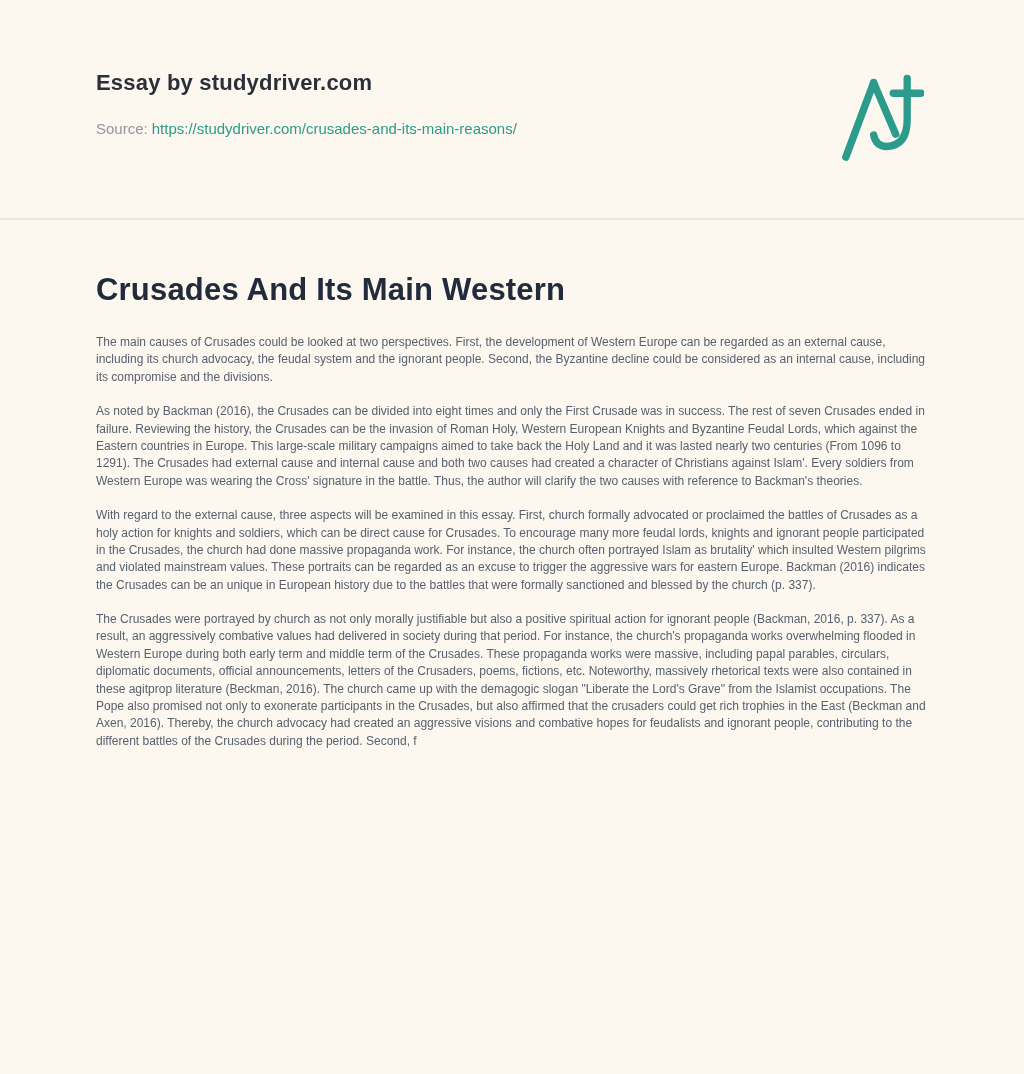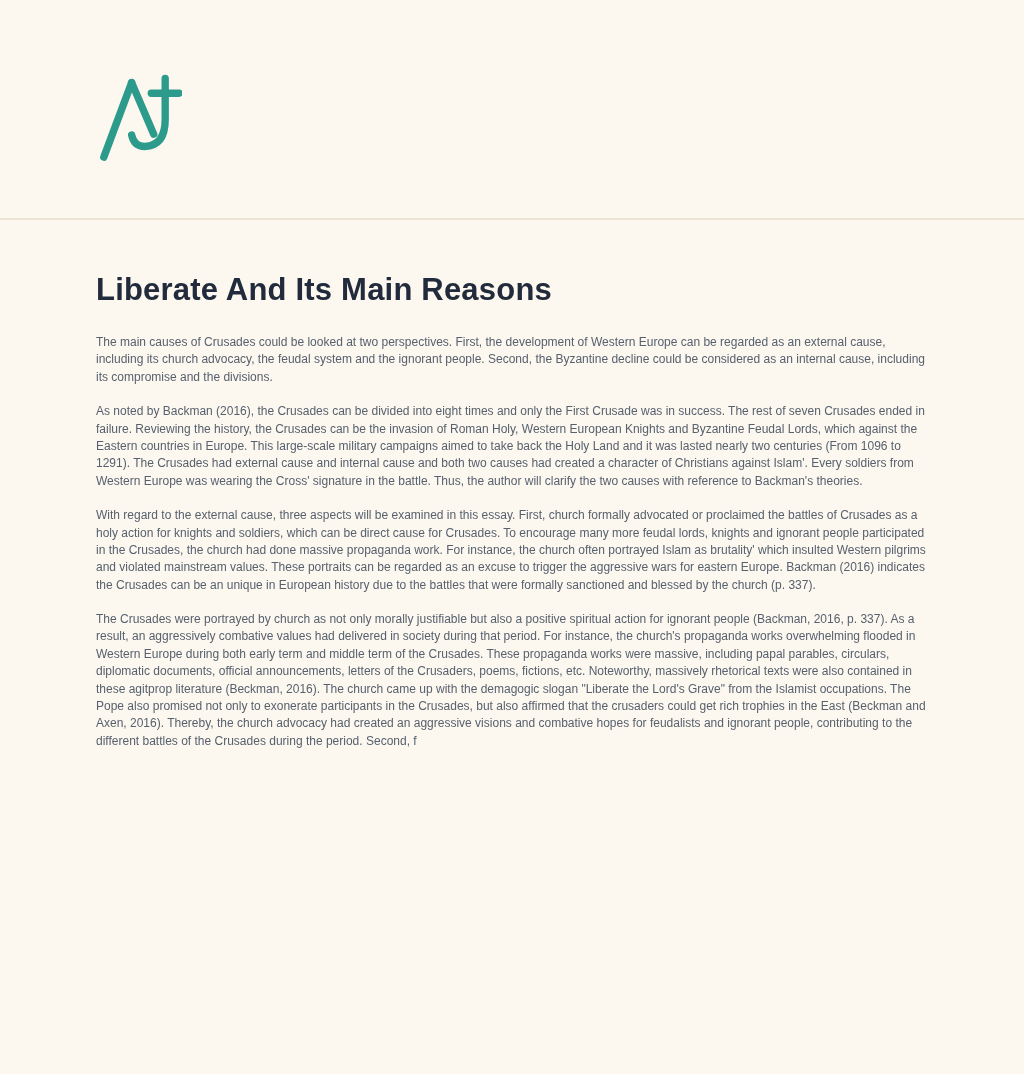--- a/index.html
+++ b/index.html
@@ -61,32 +61,38 @@
     color: #57616e;
     margin-bottom: 17px;
     max-width: 836px;
   }
 </style>
 </head>
 <body>
 
 <header>
   <div class="header-inner">
+    <div class="header-text">
+      <h2 class="byline">Essay by studydriver.com</h2>
+      <p class="source-line">
+        <span>Source:</span><a href="#">https://studydriver.com/crusades-and-its-main-reasons/</a>
+      </p>
+    </div>
     <div class="logo">
       <svg viewBox="0 0 100 110" fill="none" xmlns="http://www.w3.org/2000/svg">
         <path d="M7 104 L41 13" stroke="#2d9b8b" stroke-width="9" stroke-linecap="round"></path>
         <path d="M41 13 L68 76" stroke="#2d9b8b" stroke-width="9" stroke-linecap="round"></path>
         <path d="M82 8 L82 58 Q82 90 57 91 Q44 91 41 77" stroke="#2d9b8b" stroke-width="9" stroke-linecap="round"></path>
         <path d="M65 26 L99 26" stroke="#2d9b8b" stroke-width="9" stroke-linecap="round"></path>
       </svg>
     </div>
   </div>
 </header>
 
 <div class="divider"></div>
 
 <main>
-  <h1 class="essay-title">Liberate And Its Main Reasons</h1>
+  <h1 class="essay-title">Crusades And Its Main Western</h1>
   <p class="para">The main causes of Crusades could be looked at two perspectives. First, the development of Western Europe can be regarded as an external cause, including its church advocacy, the feudal system and the ignorant people. Second, the Byzantine decline could be considered as an internal cause, including its compromise and the divisions.</p>
   <p class="para">As noted by Backman (2016), the Crusades can be divided into eight times and only the First Crusade was in success. The rest of seven Crusades ended in failure. Reviewing the history, the Crusades can be the invasion of Roman Holy, Western European Knights and Byzantine Feudal Lords, which against the Eastern countries in Europe. This large-scale military campaigns aimed to take back the Holy Land and it was lasted nearly two centuries (From 1096 to 1291). The Crusades had external cause and internal cause and both two causes had created a character of Christians against Islam'. Every soldiers from Western Europe was wearing the Cross' signature in the battle. Thus, the author will clarify the two causes with reference to Backman's theories.</p>
   <p class="para">With regard to the external cause, three aspects will be examined in this essay. First, church formally advocated or proclaimed the battles of Crusades as a holy action for knights and soldiers, which can be direct cause for Crusades. To encourage many more feudal lords, knights and ignorant people participated in the Crusades, the church had done massive propaganda work. For instance, the church often portrayed Islam as brutality' which insulted Western pilgrims and violated mainstream values. These portraits can be regarded as an excuse to trigger the aggressive wars for eastern Europe. Backman (2016) indicates the Crusades can be an unique in European history due to the battles that were formally sanctioned and blessed by the church (p. 337).</p>
   <p class="para">The Crusades were portrayed by church as not only morally justifiable but also a positive spiritual action for ignorant people (Backman, 2016, p. 337). As a result, an aggressively combative values had delivered in society during that period. For instance, the church's propaganda works overwhelming flooded in Western Europe during both early term and middle term of the Crusades. These propaganda works were massive, including papal parables, circulars, diplomatic documents, official announcements, letters of the Crusaders, poems, fictions, etc. Noteworthy, massively rhetorical texts were also contained in these agitprop literature (Beckman, 2016). The church came up with the demagogic slogan "Liberate the Lord's Grave" from the Islamist occupations. The Pope also promised not only to exonerate participants in the Crusades, but also affirmed that the crusaders could get rich trophies in the East (Beckman and Axen, 2016). Thereby, the church advocacy had created an aggressive visions and combative hopes for feudalists and ignorant people, contributing to the different battles of the Crusades during the period. Second, f</p>
 </main>
 
 </body></html>

